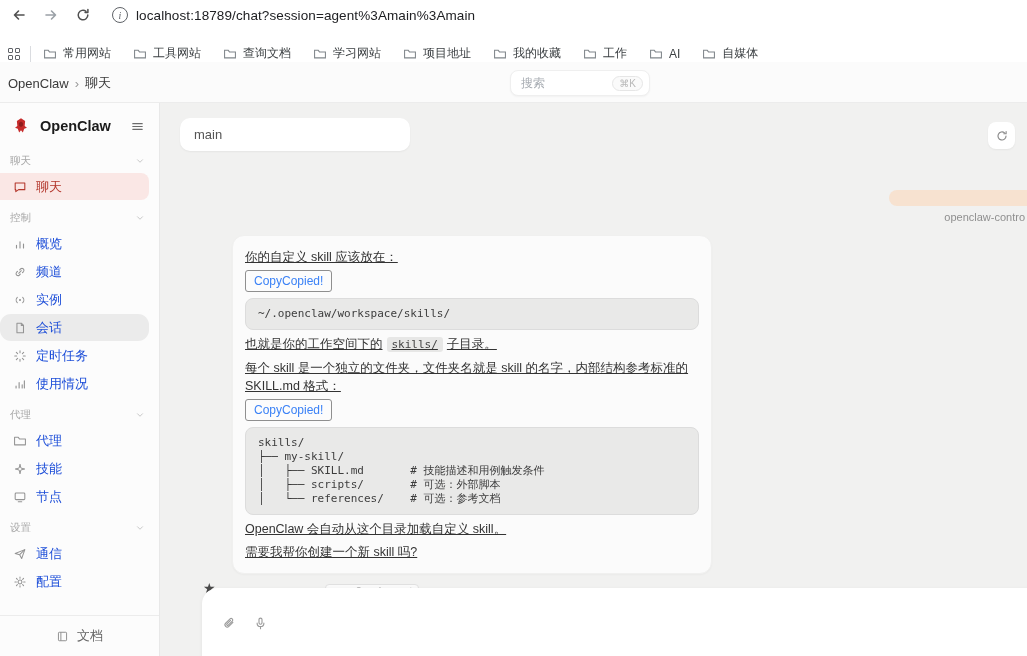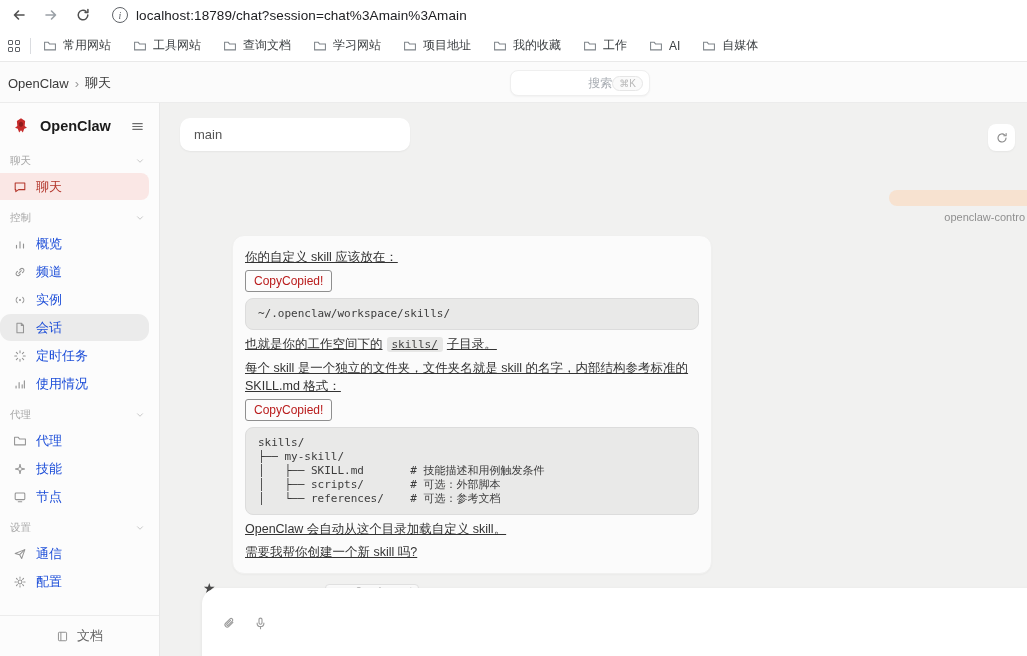--- a/index.html
+++ b/index.html
@@ -12,40 +12,40 @@
     display:flex; align-items:center; gap:10px; padding-left:8px; }
   .tb-btn { width:22px; height:22px; display:flex; align-items:center; justify-content:center;
     color:#505050; border-radius:50%; }
   .tb-btn.dis { color:#9aa0a6; }
   .urlbox { display:flex; align-items:center; gap:8px; margin-left:8px; }
   .info-badge { width:16px; height:16px; border:1.2px solid #5f6368; border-radius:50%;
     color:#5f6368; font-size:10px; display:flex; align-items:center; justify-content:center;
     font-family:"Liberation Serif", serif; font-style:italic; }
   .url-text { font-size:13.5px; color:#202124; letter-spacing:.1px; }
 
-  .bookmarks { position:absolute; top:30px; left:0; right:0; height:32px; background:#fff;
+  .bookmarks { position:absolute; top:38px; left:0; right:0; height:32px; background:#fff;
     border-bottom:1px solid #e9e9e9; display:flex; align-items:center; padding-left:8px;
     font-size:12px; color:#3c4043; }
   .apps-grid { display:grid; grid-template-columns:5px 5px; grid-gap:2px; margin-right:10px; }
   .apps-grid span { width:5px; height:5px; border:1.4px solid #5f6368; border-radius:1px; }
   .bm-sep { width:1px; height:16px; background:#dadce0; margin-right:12px; }
   .bm { display:flex; align-items:center; gap:6px; margin-right:22px; white-space:nowrap; }
   .bm svg { color:#80868b; }
 
   
   .pageheader { position:absolute; top:62px; left:0; right:0; height:41px; background:#fbfbfb;
     border-bottom:1px solid #ececec; }
   .breadcrumb { position:absolute; left:8px; top:12px; font-size:13px; color:#3a3a3a;
     display:flex; gap:6px; align-items:center; }
   .breadcrumb .sep { color:#9a9a9a; }
   .searchbox { position:absolute; left:510px; top:8px; width:140px; height:26px; background:#fff;
     border:1px solid #efefef; border-radius:8px; box-shadow:0 1px 2px rgba(0,0,0,.04);
     display:flex; align-items:center; padding:0 6px 0 10px; }
   .searchbox input { border:none; outline:none; flex:1; min-width:0; font-size:12px; color:#4c1d95;
-    background:transparent; font-family:inherit;text-align:right; }
+    background:transparent; font-family:inherit; }
   .searchbox input::placeholder { color:#a8adb3; }
   .kbd { font-size:10px; color:#b8b8b8; border:1px solid #e6e6e6; background:#fafafa;
     border-radius:8px; padding:1px 6px; white-space:nowrap; }
 
   
   .body { position:absolute; top:103px; left:0; right:0; bottom:0; display:flex; }
 
   
   .sidebar { width:160px; background:#fcfcfc; border-right:1px solid #e8e8e8; position:relative;
     flex:none; }
@@ -60,38 +60,38 @@
   .item svg { color:#949494; flex:none; }
   .item.active { background:#fae7e5; color:#b3362b; }
   .item.active svg { color:#b3362b; }
   .item.selected { background:#ebebeb;border-radius:11px; }
   .docs-row { position:absolute; left:0; right:0; bottom:0; height:41px; border-top:1px solid #ececec;
     display:flex; align-items:center; justify-content:center; gap:8px; font-size:13px; color:#666; }
   .docs-row svg { color:#8f8f8f; }
 
   
   .main { flex:1; background:#f1f1f0; position:relative; overflow:hidden; }
-  .session-row { display:flex; align-items:flex-end; margin:15px 12px 0 20px; }
+  .session-row { display:flex; align-items:center; margin:15px 12px 0 20px; }
   .session-pill { width:230px; height:33px; background:#fff; border-radius:10px;
     box-shadow:0 1px 2px rgba(0,0,0,.05); display:flex; align-items:center; padding-left:14px;
     font-size:13px; color:#555; }
   .refresh-btn { margin-left:auto; margin-top:2px; width:27px; height:27px; background:#fff;
     border:none; border-radius:8px; box-shadow:0 1px 2px rgba(0,0,0,.05); color:#8a8a8a;
     display:flex; align-items:center; justify-content:center; cursor:pointer; }
   .bubble-row { position:relative; height:16px; margin-top:39px; }
   .user-bubble { position:absolute; right:-14px; top:0; width:152px; height:16px;
     background:#f7e2d0; border-radius:12px 2px 2px 12px; }
   .user-label-row { text-align:right; margin:5px 2px 0 0; font-size:11px; color:#8f8f8f;
     white-space:nowrap; }
   .card { width:480px; margin:12px 0 0 72px; background:#fbfbfb; border:1px solid #f0f0ef;
     border-radius:12px; padding:12px; box-shadow:0 1px 2px rgba(0,0,0,.03); }
   .card p { font-size:12.5px; line-height:18px; color:#333; margin-top:5px;text-decoration:underline; }
   .card p:first-child { margin-top:0; }
   .copy-btn { display:inline-block; margin-top:4px; height:22px; padding:0 8px; font-size:12px;
-    color:#b91c1c; background:#fcfcfc; border:1px solid #8f8f8f; border-radius:3px; cursor:pointer;
+    color:#3b82f6; background:#fcfcfc; border:1px solid #8f8f8f; border-radius:3px; cursor:pointer;
     font-family:inherit; }
   .codeblock { margin-top:6px; background:#e9e9e8; border:1px solid #dcdcdc; border-radius:8px;
     padding:8px 12px; font-family:"DejaVu Sans Mono", monospace; font-size:11px; line-height:14px;
     color:#3d3d3d; white-space:pre; overflow:hidden; }
   .inline-code { background:#e7e7e6; border-radius:3px; padding:1px 5px; margin:0 4px;
     font-family:"DejaVu Sans Mono", monospace; font-size:11px; color:#444; }
   .meta-row { position:relative; display:flex; align-items:center; gap:10px; margin:10px 0 0 73px;
     font-size:11px; }
   .star { position:absolute; left:-30px; top:-4px; font-size:14px; color:#4a4a4a; cursor:pointer; }
   .meta-role { color:#8a8a8a; }
@@ -125,21 +125,21 @@
         </svg>
     </div>
     <div class="tb-btn">
       <svg width="16" height="16" viewBox="0 0 16 16" fill="none" stroke="currentColor" stroke-width="1.5" stroke-linecap="round" stroke-linejoin="round">
           <path d="M12.8 8A4.8 4.8 0 1 1 11 4.3"></path>
           <path d="M12.9 2.6v2.8h-2.8"></path>
         </svg>
     </div>
     <div class="urlbox">
       <span class="info-badge">i</span>
-      <span class="url-text">localhost:18789/chat?session=chat%3Amain%3Amain</span>
+      <span class="url-text">localhost:18789/chat?session=agent%3Amain%3Amain</span>
     </div>
   </div>
 
   <div class="bookmarks">
     <div class="apps-grid">
         <span></span>
         <span></span>
         <span></span>
         <span></span>
       </div>

